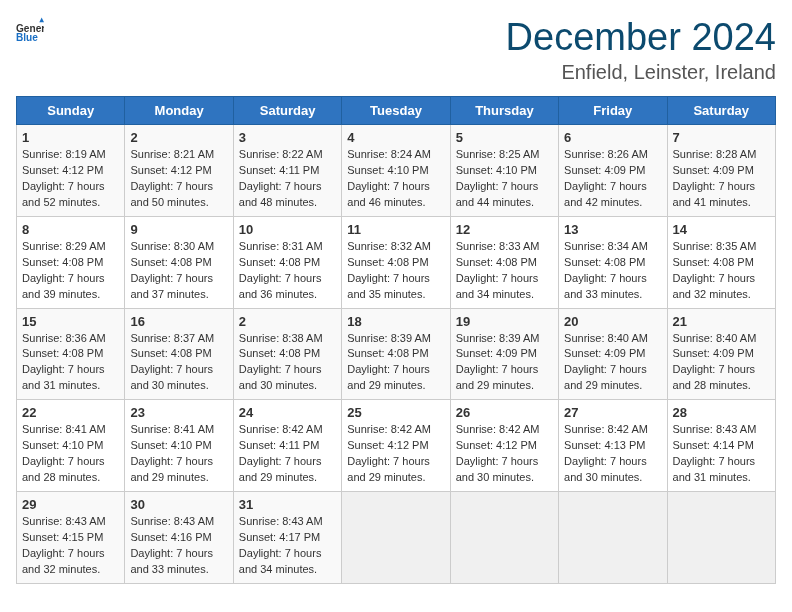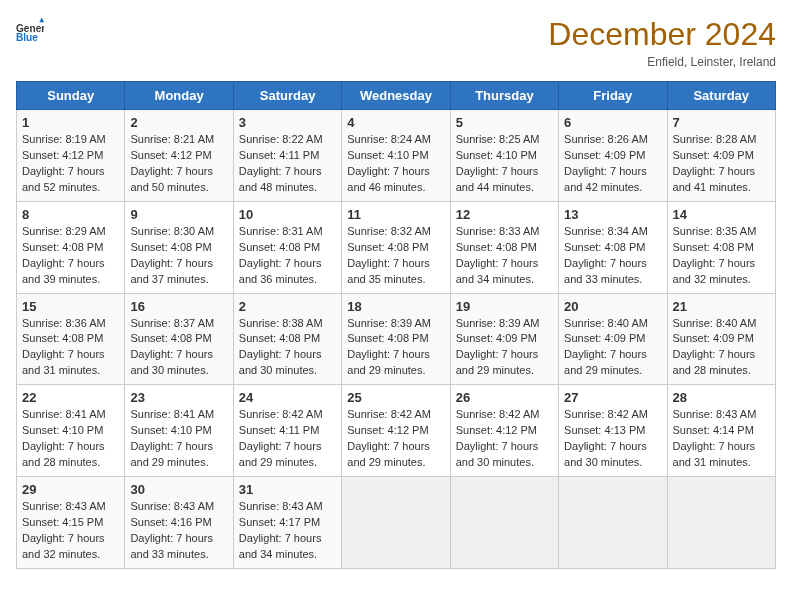--- a/index.html
+++ b/index.html
@@ -18,22 +18,22 @@
     }
     .logo {
       display: flex;
       align-items: center;
       gap: 4px;
     }
     .logo-icon {
       width: 28px; height: 28px;
     }
     .title-area { text-align: right; }
-    .month-title { font-size: 32px; font-weight: normal; color: #a16207; }
-    .location-subtitle { font-size: 12px; color: #555; margin-top: 2px; }
+    .month-title { font-size: 38px; font-weight: normal; color: #0c4a6e; }
+    .location-subtitle { font-size: 20px; color: #555; margin-top: 2px; }
 
     .calendar-table {
       width: 100%;
       border-collapse: collapse;
       table-layout: fixed;
     }
     .calendar-table th {
       background-color: #2f74c0;
       color: #fff;
       font-size: 13px;
@@ -86,21 +86,21 @@
     <div class="location-subtitle">Enfield, Leinster, Ireland</div>
   </div>
 </div>
 
 <table class="calendar-table">
   <thead>
     <tr id="header-row">
         <th>Sunday</th>
         <th>Monday</th>
         <th>Saturday</th>
-        <th>Wednesday</th>
+        <th>Tuesday</th>
         <th>Thursday</th>
         <th>Friday</th>
         <th>Saturday</th>
       </tr>
   </thead>
   <tbody id="calendar-body">
   <tr>
         <td>
           <span class="day-number">1</span>
           <div class="day-info">Sunrise: 8:19 AM<br>Sunset: 4:12 PM<br>Daylight: 7 hours<br>and 52 minutes.</div>

